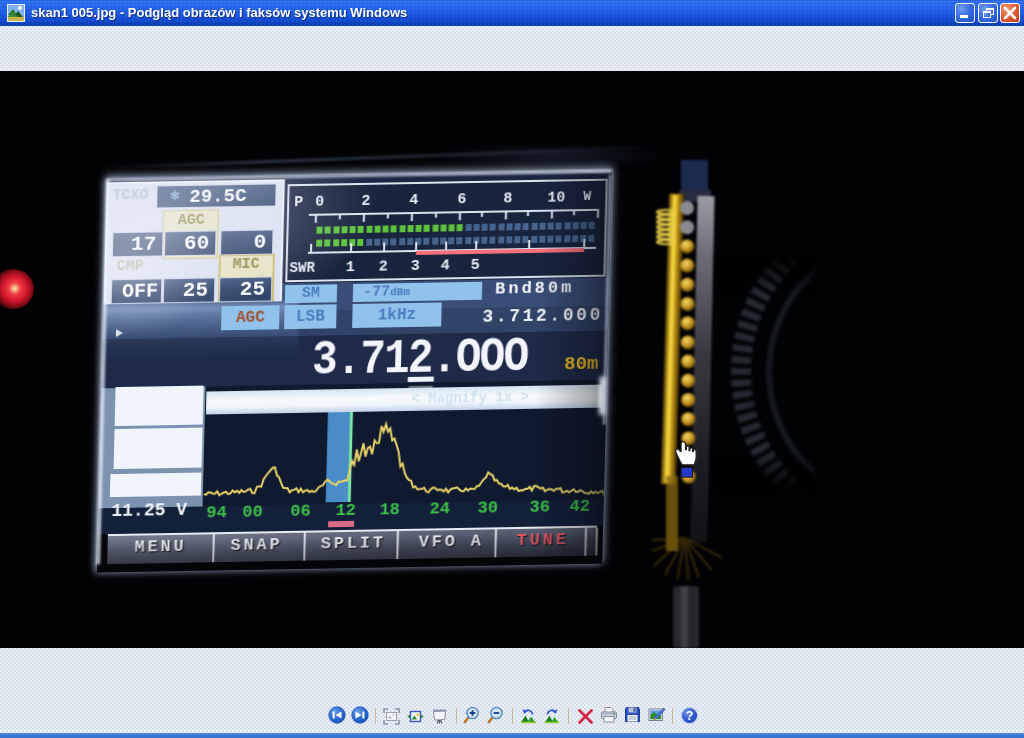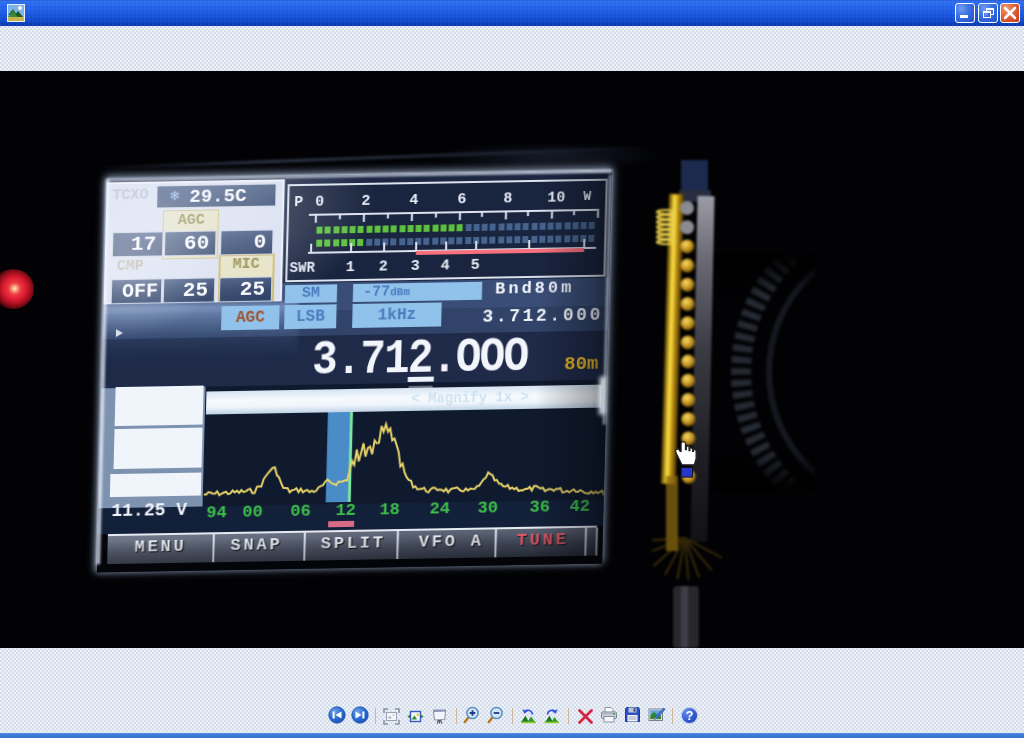--- a/index.html
+++ b/index.html
@@ -100,20 +100,21 @@
   <div id="titlebar" class="abs">
     <svg id="titleicon" class="abs" viewBox="0 0 18 18">
       <rect x="0" y="0" width="18" height="18" fill="#e8eef8"></rect>
       <rect x="1" y="1" width="16" height="16" fill="#7fb2e8"></rect>
       <path d="M1 11 L6 5 L10 11 Z" fill="#2e7030"></path>
       <path d="M7 12 L11 7 L16 13 L16 17 L1 17 L1 13 Z" fill="#1e5a22"></path>
       <rect x="1" y="13" width="16" height="4" fill="#c8b44a"></rect>
       <path d="M1 13 L6 8 L11 13 Z" fill="#3a8a3c"></path>
       <circle cx="13" cy="4" r="2" fill="#f8f8e8"></circle>
     </svg>
+    <div id="titletext" class="abs">skan1 005.jpg - Podgląd obrazów i faksów systemu Windows</div>
     <div id="btnmin" class="winbtn abs">
         <span></span>
       </div>
     <div id="btnmax" class="winbtn abs">
         <span class="r1"></span>
         <span class="r2"></span>
       </div>
     <div id="btncls" class="winbtn abs">
       <svg width="18" height="18" viewBox="0 0 18 18" style="position:absolute;left:0;top:0">
         <path d="M4 4 L14 14 M14 4 L4 14" stroke="#fff" stroke-width="2.6" stroke-linecap="round"></path>

